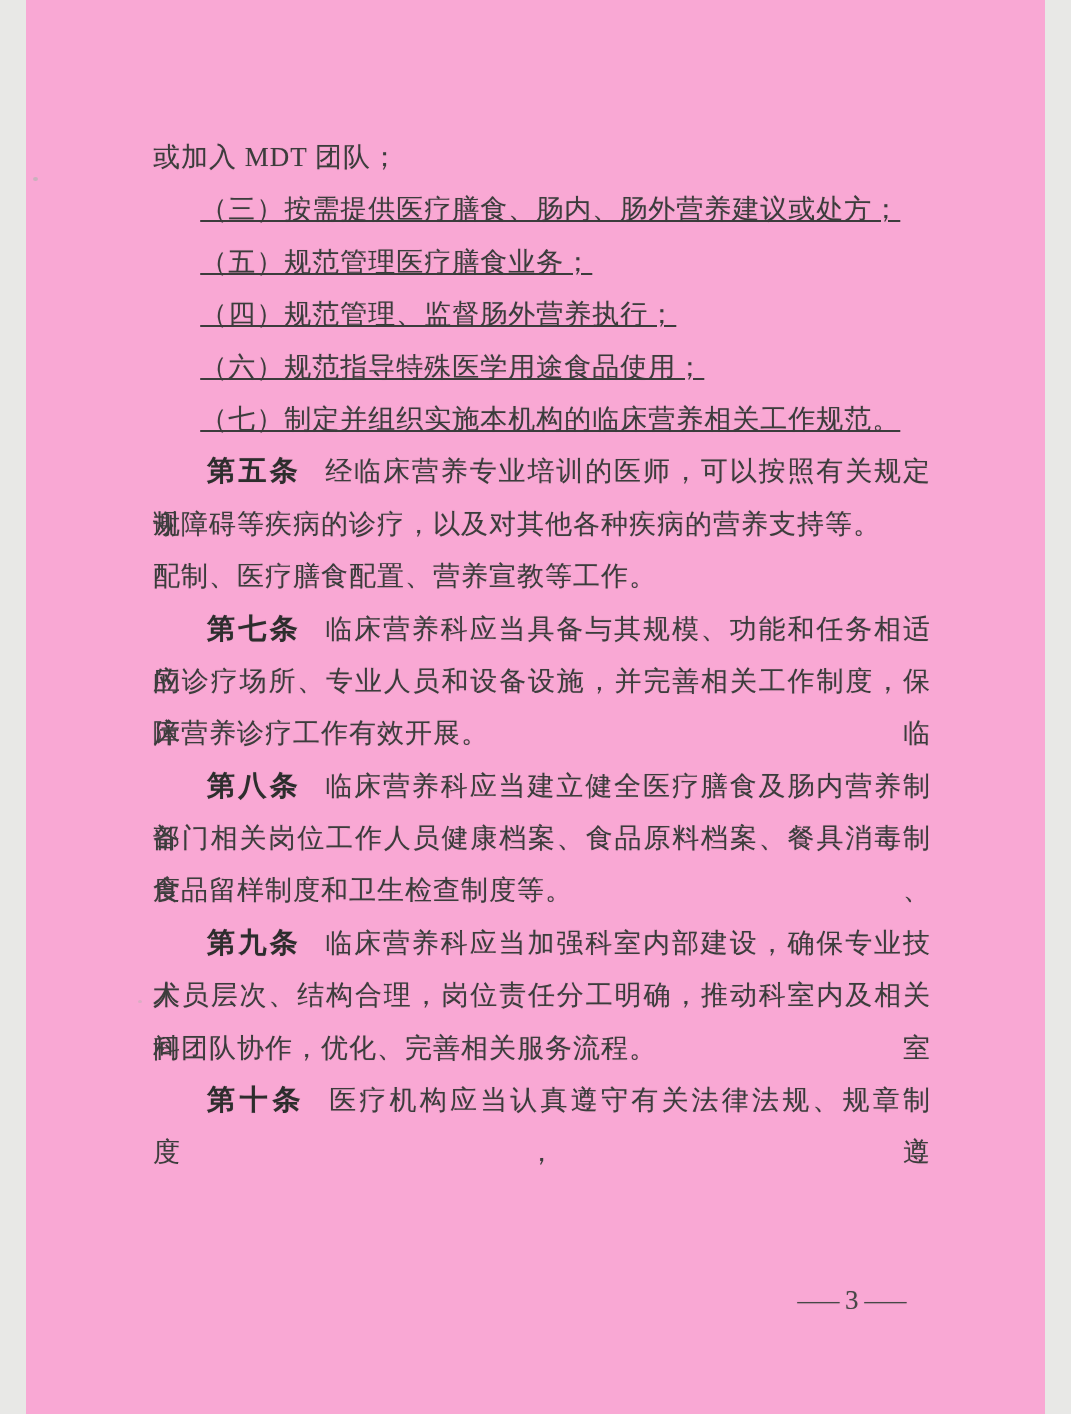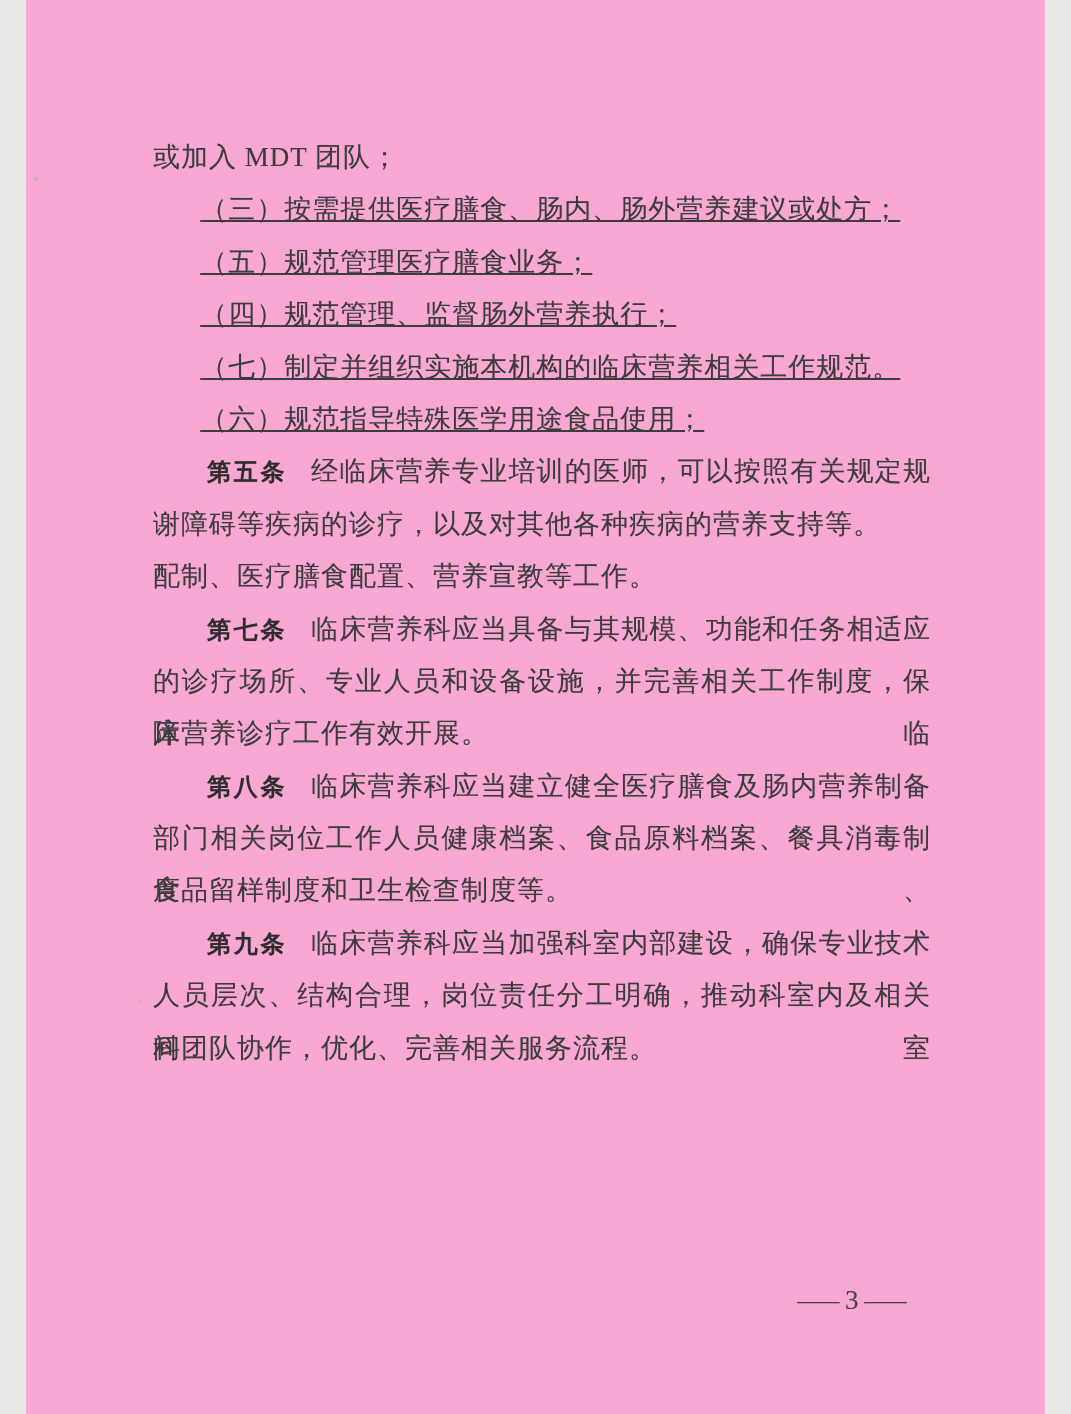--- a/index.html
+++ b/index.html
@@ -32,21 +32,21 @@
   }
   .list { text-indent: 1.75em; text-decoration: underline; }
   .art  { text-indent: 2em; }
   .full {
     text-align: justify;
     text-align-last: justify;
   }
   .alabel {
     font-family: Liberation Sans, sans-serif;
     font-weight: 700;
-    font-size: 24px;
+    font-size: 28px;
     letter-spacing: 2.5px;
     color: #2d2d2d;
     margin-right: 24px;
     text-shadow: 0 0 1px rgba(60,60,60,0.4);
   }
   .footer {
     position: absolute;
     left: 779px;
     top: 1284px;
     height: 32px;
@@ -74,40 +74,41 @@
 </head>
 <body>
 
 <div class="page">
   <div class="content">
 
     <div class="line">或加入 MDT 团队；</div>
     <div class="line list">（三）按需提供医疗膳食、肠内、肠外营养建议或处方；</div>
     <div class="line list">（五）规范管理医疗膳食业务；</div>
     <div class="line list">（四）规范管理、监督肠外营养执行；</div>
+    <div class="line list">（六）规范指导特殊医学用途食品使用；</div>
     <div class="line list">（七）制定并组织实施本机构的临床营养相关工作规范。</div>
-    <div class="line list">（六）规范指导特殊医学用途食品使用；</div>
 
     <div class="line art full"><span class="alabel">第五条</span><span>经临床营养专业培训的医师，可以按照有关规定规</span></div>
     <div class="line">谢障碍等疾病的诊疗，以及对其他各种疾病的营养支持等。</div>
 
     <div class="line">配制、医疗膳食配置、营养宣教等工作。</div>
 
     <div class="line art full"><span class="alabel">第七条</span><span>临床营养科应当具备与其规模、功能和任务相适应</span></div>
     <div class="line full">的诊疗场所、专业人员和设备设施，并完善相关工作制度，保障临</div>
     <div class="line">床营养诊疗工作有效开展。</div>
 
     <div class="line art full"><span class="alabel">第八条</span><span>临床营养科应当建立健全医疗膳食及肠内营养制备</span></div>
     <div class="line full">部门相关岗位工作人员健康档案、食品原料档案、餐具消毒制度、</div>
     <div class="line">食品留样制度和卫生检查制度等。</div>
 
     <div class="line art full"><span class="alabel">第九条</span><span>临床营养科应当加强科室内部建设，确保专业技术</span></div>
     <div class="line full">人员层次、结构合理，岗位责任分工明确，推动科室内及相关科室</div>
     <div class="line">间团队协作，优化、完善相关服务流程。</div>
 
+    <div class="line art full"><span class="alabel">第十条</span><span>医疗机构应当认真遵守有关法律法规、规章制度，遵</span></div>
   </div>
 
   <div class="footer">
     <span class="dash">—</span>
     <span class="num">3</span>
     <span class="dash">—</span>
   </div>
 
   <div class="speck speck1"></div>
   <div class="speck speck2"></div>

